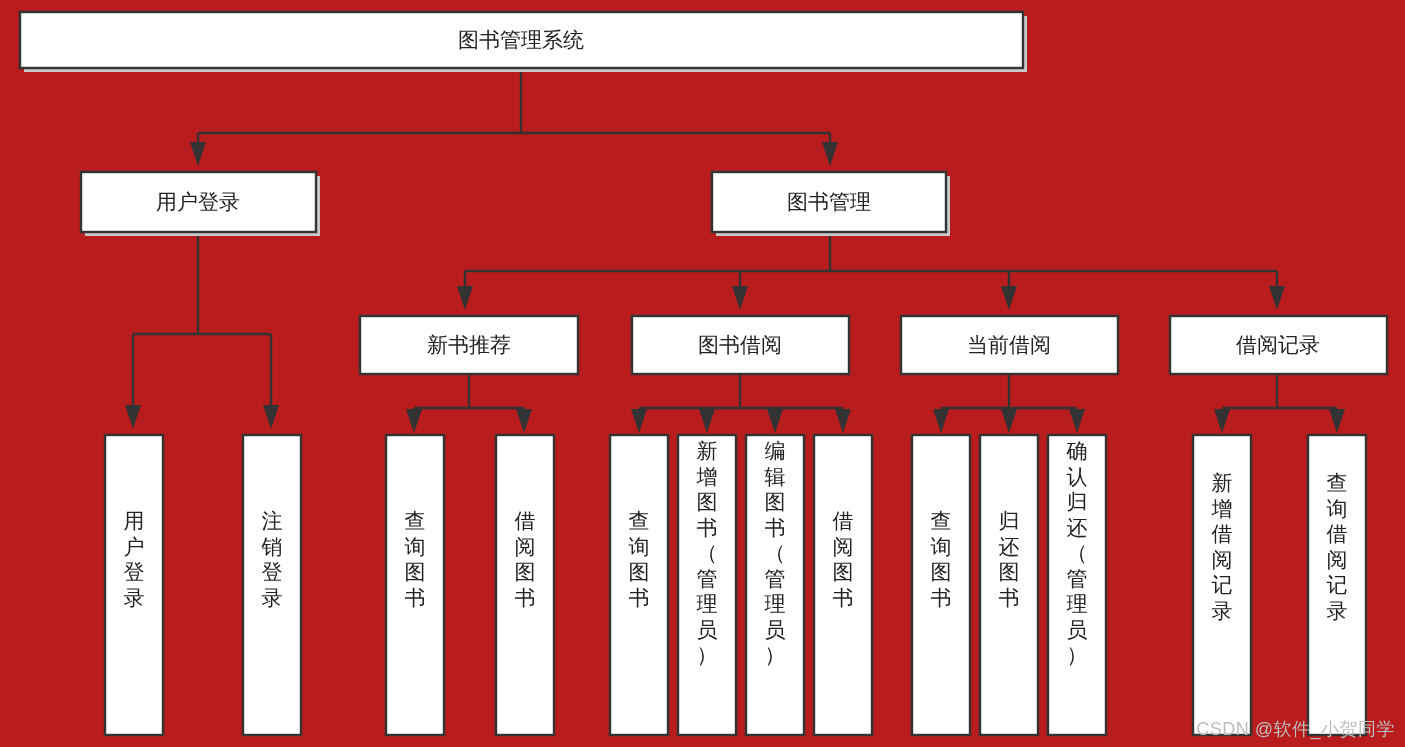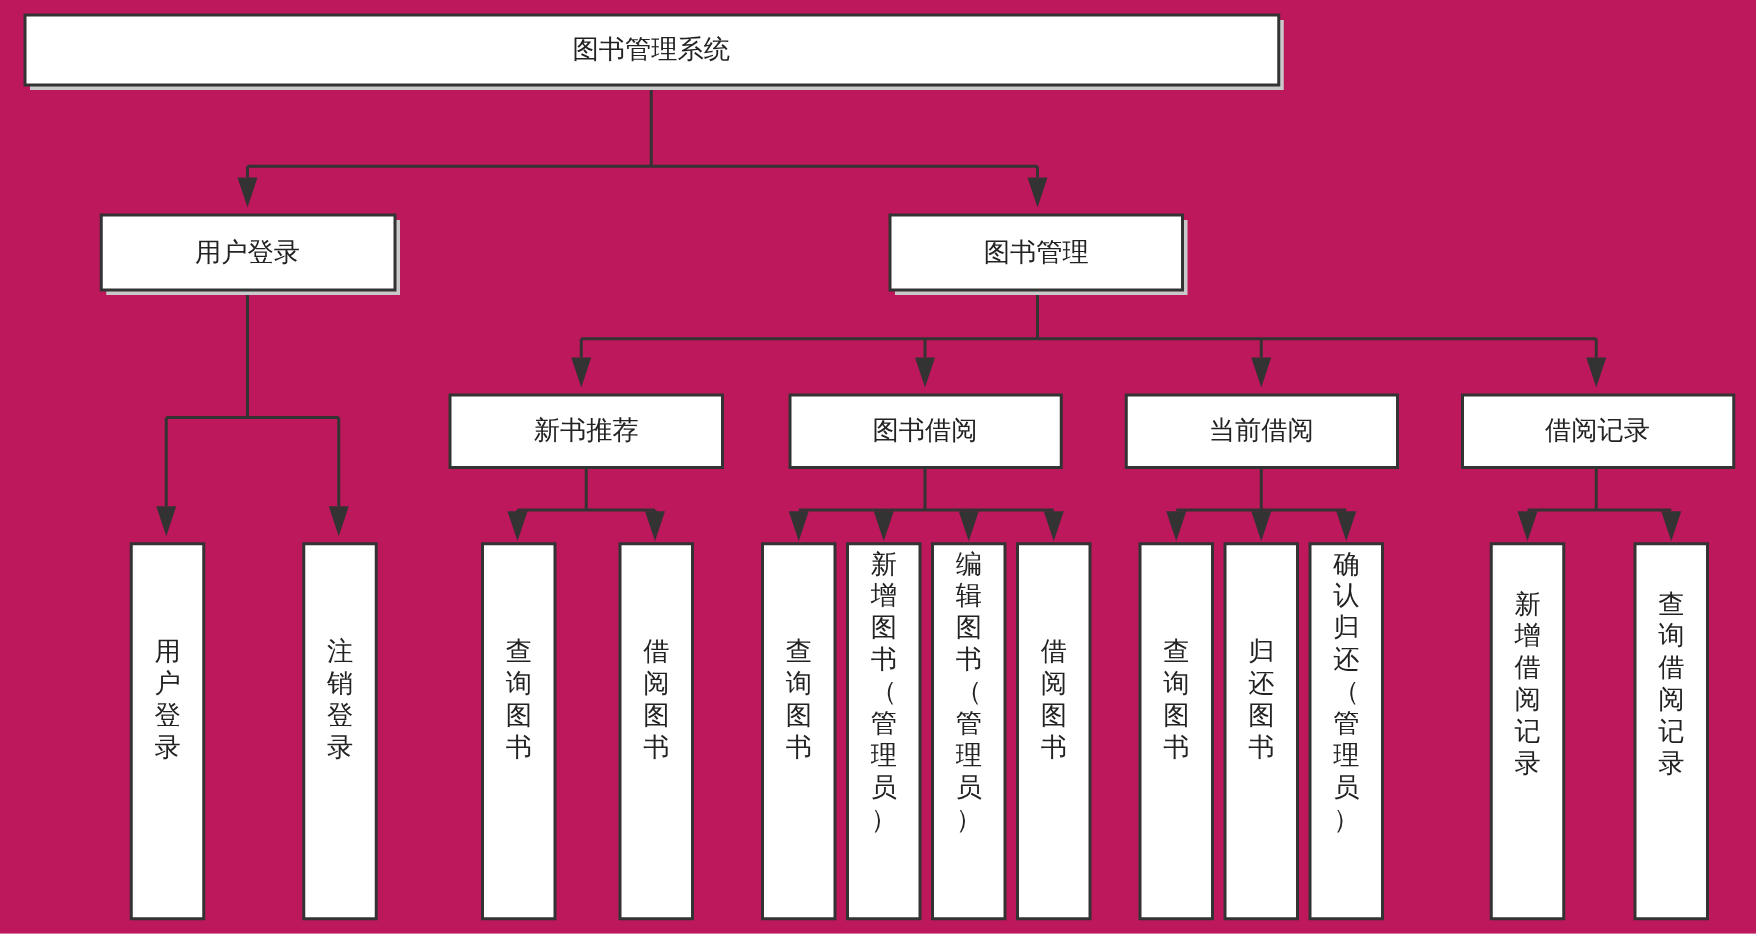--- a/index.html
+++ b/index.html
@@ -7,21 +7,21 @@
     padding: 0;
     background: #ffffff;
   }
   body {
     font-family: "Liberation Sans", "DejaVu Sans", sans-serif;
   }
   #stage {
     position: relative;
     width: 1405px;
     height: 747px;
-    background: #be185d;
+    background: #b91c1c;
     overflow: hidden;
   }
   svg#diagram {
     position: absolute;
     left: 0;
     top: 0;
     width: 1405px;
     height: 747px;
     display: block;
   }
@@ -229,13 +229,14 @@
       <text class="node-label-v" x="1222" y="490"><tspan x="1222" dy="0">新</tspan><tspan x="1222" dy="25.5">增</tspan><tspan x="1222" dy="25.5">借</tspan><tspan x="1222" dy="25.5">阅</tspan><tspan x="1222" dy="25.5">记</tspan><tspan x="1222" dy="25.5">录</tspan></text>
     </g>
 
     <g>
       <rect class="node-rect" x="1308" y="435" width="58" height="300"></rect>
       <text class="node-label-v" x="1337" y="490"><tspan x="1337" dy="0">查</tspan><tspan x="1337" dy="25.5">询</tspan><tspan x="1337" dy="25.5">借</tspan><tspan x="1337" dy="25.5">阅</tspan><tspan x="1337" dy="25.5">记</tspan><tspan x="1337" dy="25.5">录</tspan></text>
     </g>
 
   </svg>
 
+  <div class="watermark">CSDN @软件_小贺同学</div>
 </div>
 
 </body></html>

